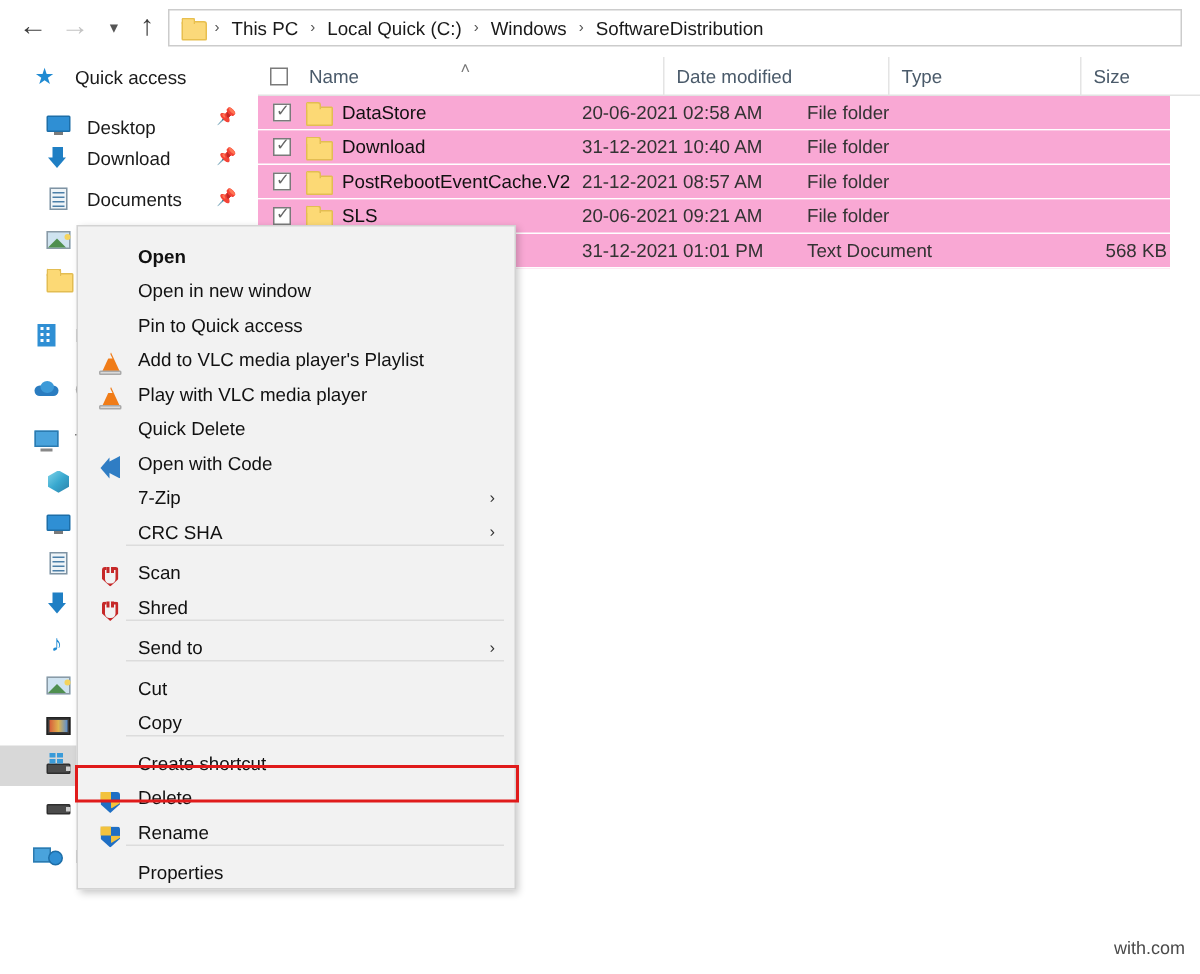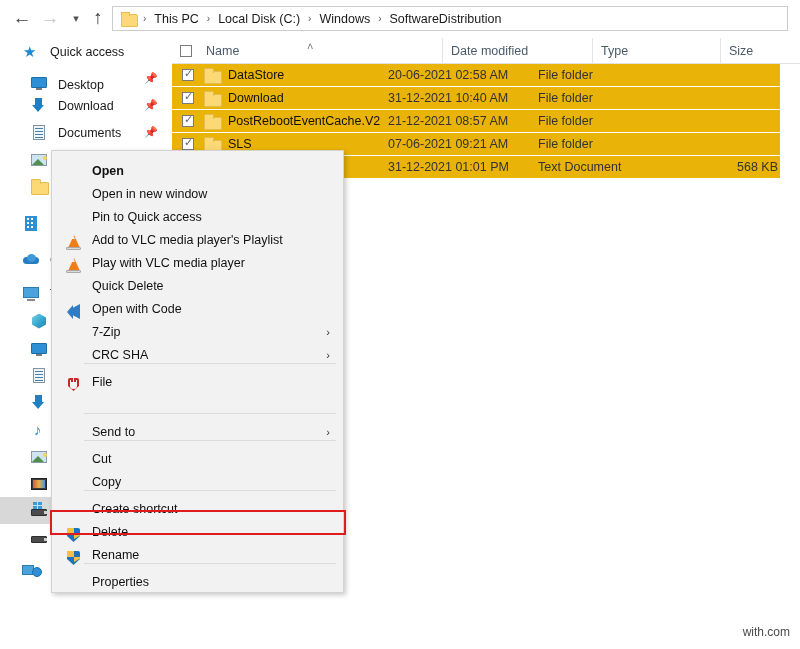--- a/index.html
+++ b/index.html
@@ -52,21 +52,21 @@
              align-items:center; font-size:12.5px; color:#1a1a1a; }
   .sb-item.sel { background:#d8d8d8; }
   .sb-icon { width:20px; height:18px; margin-left:22px; margin-right:8px; position:relative; flex:none; }
   .sb-sub .sb-icon { margin-left:30px; }
   .sb-label { white-space:nowrap; }
   .pin { position:absolute; right:14px; top:7px; width:12px; height:12px;
          color:#9a9a9a; font-size:11px; line-height:12px; }
 
   
   .filelist { position:absolute; left:172px; top:64px; width:608px; height:115px; }
-  .frow { position:absolute; left:0; width:608px; height:23px; background:#eab308;
+  .frow { position:absolute; left:0; width:608px; height:23px; background:#f9a8d4;
           border-bottom:1px solid #ffffff; display:flex; align-items:center; }
   .fcheck { position:absolute; left:10px; top:5px; width:12px; height:12px;
             border:1px solid #7a7a7a; background:#fff; }
   .fcheck:after { content:"\2713"; position:absolute; left:1px; top:-3px;
             font-size:11px; color:#666; }
   .ffolder { position:absolute; left:32px; top:4px; width:17px; height:14px; }
   .ffolder:before{ content:""; position:absolute; left:0; top:3px; width:16px; height:11px;
         background:#fcd975; border:1px solid #e3bd52; border-radius:1px; }
   .ffolder:after{ content:""; position:absolute; left:0; top:0; width:8px; height:4px;
         background:#fcd975; border:1px solid #e3bd52; border-bottom:none; border-radius:1px 2px 0 0;}
@@ -206,21 +206,21 @@
     <div class="nav-btn nav-back">←</div>
     <div class="nav-btn nav-fwd">→</div>
     <div class="nav-btn nav-recent">▾</div>
     <div class="nav-btn nav-up">↑</div>
 
     <div class="addressbar">
       <div class="addr-folder"></div>
       <span class="crumb-sep">›</span>
       <span class="crumb">This PC</span>
       <span class="crumb-sep">›</span>
-      <span class="crumb">Local Disk (C:)</span>
+      <span class="crumb">Local Quick (C:)</span>
       <span class="crumb-sep">›</span>
       <span class="crumb">Windows</span>
       <span class="crumb-sep">›</span>
       <span class="crumb">SoftwareDistribution</span>
     </div>
   </div>
 
   <div class="colhead">
     <div class="ch ch-name first">
       <span class="hdr-check"></span>
@@ -412,21 +412,21 @@
         <span class="ffolder"></span>
         <span class="fname">PostRebootEventCache.V2</span>
         <span class="fdate">21-12-2021 08:57 AM</span>
         <span class="ftype">File folder</span>
         <span class="fsize"></span>
       </div>
       <div class="frow" style="top: 69px;">
         <span class="fcheck"></span>
         <span class="ffolder"></span>
         <span class="fname">SLS</span>
-        <span class="fdate">07-06-2021 09:21 AM</span>
+        <span class="fdate">20-06-2021 09:21 AM</span>
         <span class="ftype">File folder</span>
         <span class="fsize"></span>
       </div>
       <div class="frow" style="top: 92px;">
         <span class="fname"></span>
         <span class="fdate">31-12-2021 01:01 PM</span>
         <span class="ftype">Text Document</span>
         <span class="fsize">568 KB</span>
       </div>
     </div>
@@ -474,21 +474,28 @@
       </div>
       <div class="mi" style="top: 192px;">
         <span class="mi-label">CRC SHA</span>
         <span class="chev">›</span>
       </div>
       <div class="mi" style="top: 219px;">
         <span class="mi-icon ic-shield-r">
           <span class="sh"></span>
           <span class="nick"></span>
         </span>
-        <span class="mi-label">File</span>
+        <span class="mi-label">Scan</span>
+      </div>
+      <div class="mi" style="top: 242px;">
+        <span class="mi-icon ic-shield-r">
+          <span class="sh"></span>
+          <span class="nick"></span>
+        </span>
+        <span class="mi-label">Shred</span>
       </div>
       <div class="mi" style="top: 269px;">
         <span class="mi-label">Send to</span>
         <span class="chev">›</span>
       </div>
       <div class="mi" style="top: 296px;">
         <span class="mi-label">Cut</span>
       </div>
       <div class="mi" style="top: 319px;">
         <span class="mi-label">Copy</span>

